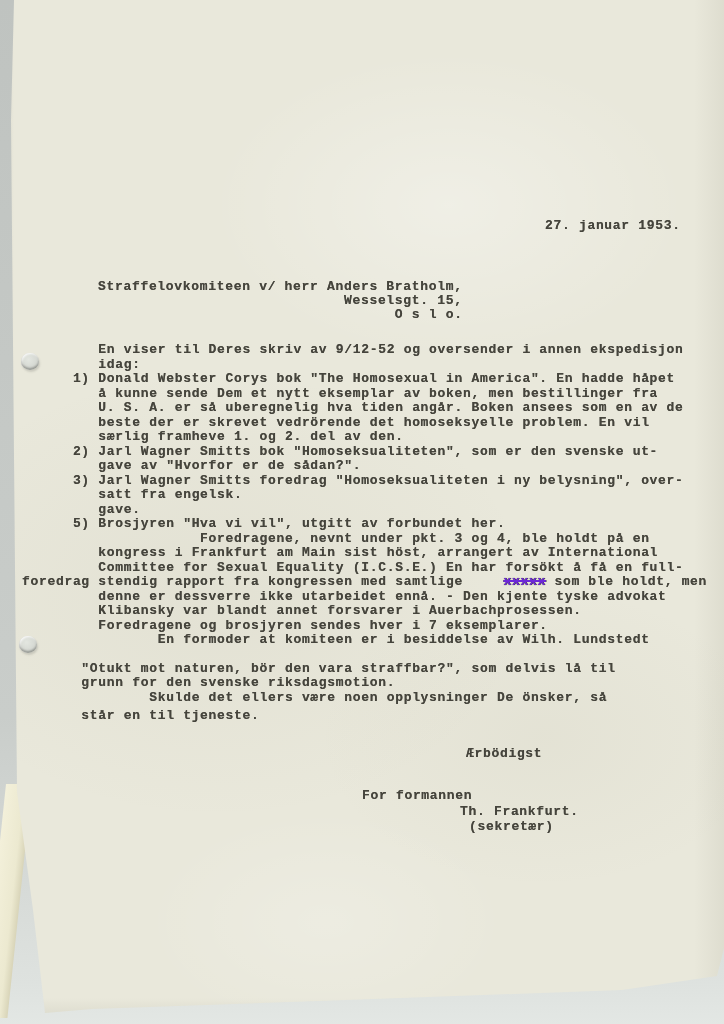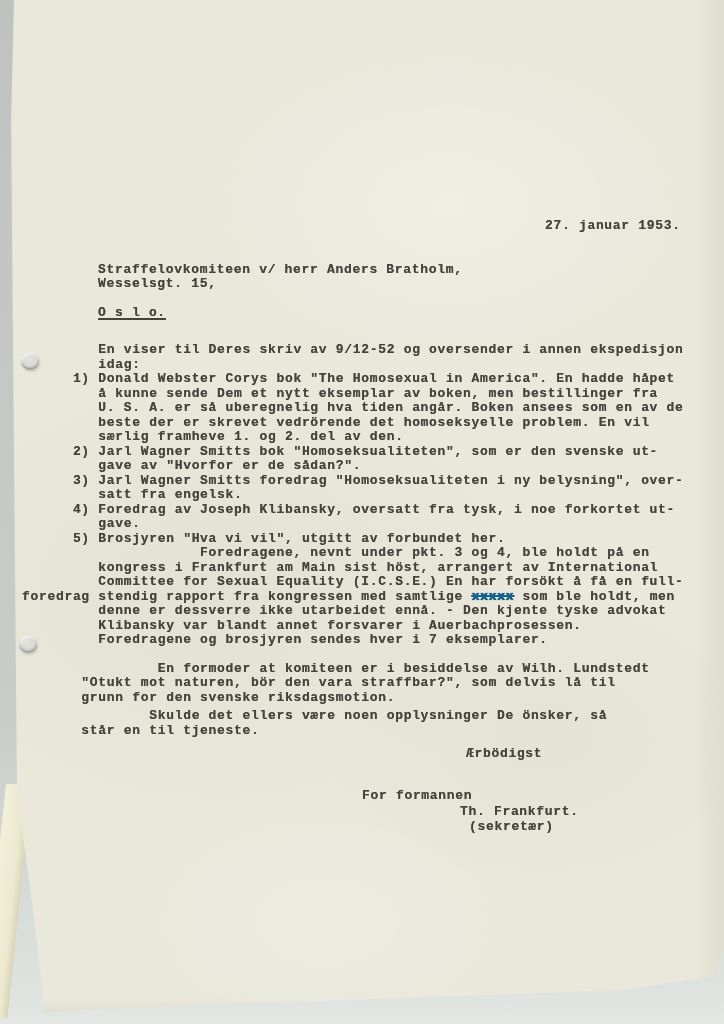--- a/index.html
+++ b/index.html
@@ -58,37 +58,36 @@
     color: #45443c;
     font-weight: 700;
     font-size: 13px;
     letter-spacing: 0.68px;
     text-shadow: 0 0 0.6px rgba(69,68,60,.75);
     white-space: pre;
   }
 
   .date { position: absolute; left: 545px; top: 218px; }
 
-  .address { position: absolute; left: 98px; top: 263px; line-height: 13.8px; }
+  .address { position: absolute; left: 98px; top: 280px; line-height: 13.8px; text-align: right; }
   .address .underline {
-    text-decoration: underline;
     text-underline-offset: 2px;
     text-decoration-thickness: 1.5px;
-    margin-top: 15px;
   }
 
   .body { position: absolute; left: 22px; top: 343px; }
   .body .line { line-height: 14.5px; }
   .body .line:nth-child(22) { margin-top: 14px; }
   .body .line:nth-child(25) { margin-top: 4px; }
   .overstruck {
     text-decoration: line-through;
     text-decoration-thickness: 2px;
-    color: #0369a1;
+    color: #6d28d9;
     text-shadow: 0 0 1px rgba(40,39,34,.95), 0.5px 0 0 rgba(40,39,34,.9);
+    margin-left: 32px;
   }
 
   .sig { position: absolute; }
   .regards       { left: 466px; top: 746px; }
   .forformannen  { left: 322px; top: 788px; margin-left: 40px; }
   .signame       { left: 460px; top: 804px; }
   .sigrole       { left: 469px; top: 819px; }
 </style>
 </head>
 <body>
@@ -112,21 +111,20 @@
         <div class="line"><span>         idag:</span></div>
         <div class="line"><span>      1) Donald Webster Corys bok "The Homosexual in America". En hadde håpet</span></div>
         <div class="line"><span>         å kunne sende Dem et nytt eksemplar av boken, men bestillinger fra</span></div>
         <div class="line"><span>         U. S. A. er så uberegnelig hva tiden angår. Boken ansees som en av de</span></div>
         <div class="line"><span>         beste der er skrevet vedrörende det homoseksyelle problem. En vil</span></div>
         <div class="line"><span>         særlig framheve 1. og 2. del av den.</span></div>
         <div class="line"><span>      2) Jarl Wagner Smitts bok "Homoseksualiteten", som er den svenske ut-</span></div>
         <div class="line"><span>         gave av "Hvorfor er de sådan?".</span></div>
         <div class="line"><span>      3) Jarl Wagner Smitts foredrag "Homoseksualiteten i ny belysning", over-</span></div>
         <div class="line"><span>         satt fra engelsk.</span></div>
-        <div class="line"><span>      4) Foredrag av Joseph Klibansky, oversatt fra tysk, i noe forkortet ut-</span></div>
         <div class="line"><span>         gave.</span></div>
         <div class="line"><span>      5) Brosjyren "Hva vi vil", utgitt av forbundet her.</span></div>
         <div class="line"><span>                     Foredragene, nevnt under pkt. 3 og 4, ble holdt på en</span></div>
         <div class="line"><span>         kongress i Frankfurt am Main sist höst, arrangert av International</span></div>
         <div class="line"><span>         Committee for Sexual Equality (I.C.S.E.) En har forsökt å få en full-</span></div>
         <div class="line"><span>foredrag stendig rapport fra kongressen med samtlige </span><span class="overstruck">xxxxx</span><span> som ble holdt, men</span></div>
         <div class="line"><span>         denne er dessverre ikke utarbeidet ennå. - Den kjente tyske advokat</span></div>
         <div class="line"><span>         Klibansky var blandt annet forsvarer i Auerbachprosessen.</span></div>
         <div class="line"><span>         Foredragene og brosjyren sendes hver i 7 eksemplarer.</span></div>
         <div class="line"><span>                En formoder at komiteen er i besiddelse av Wilh. Lundstedt</span></div>

